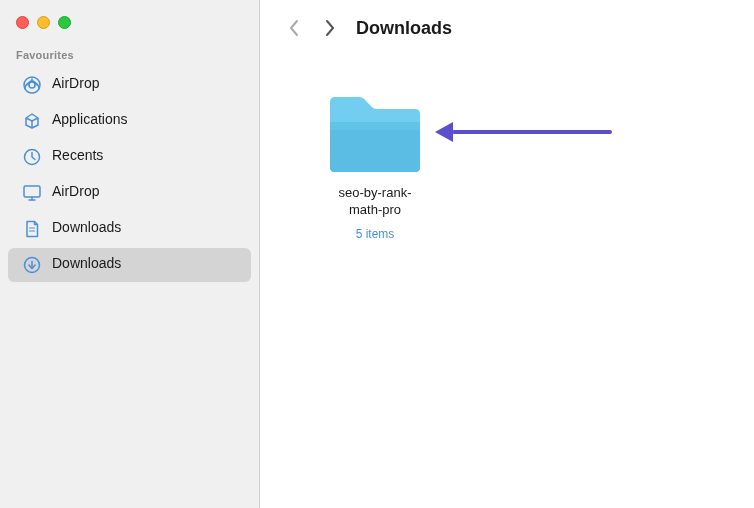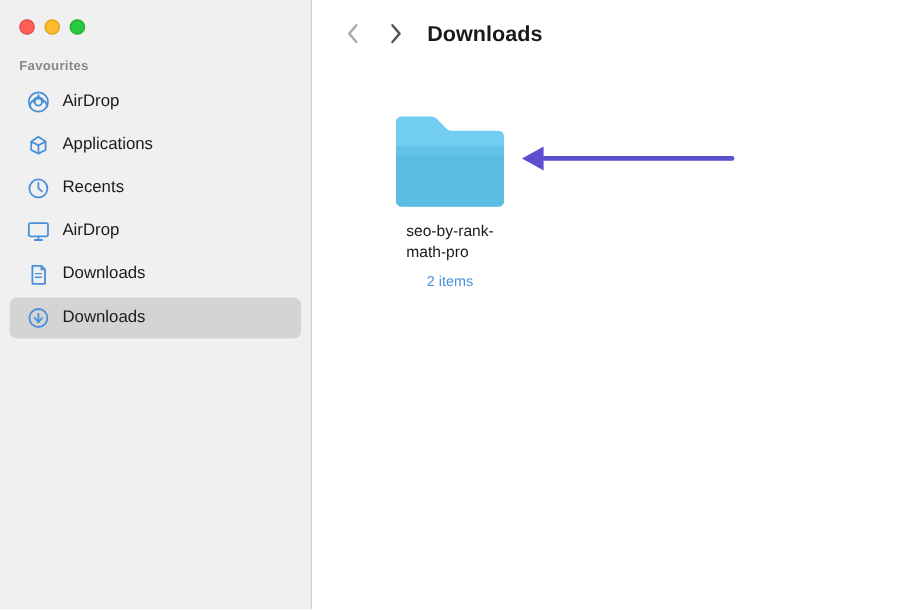--- a/index.html
+++ b/index.html
@@ -138,20 +138,21 @@
     .folder-icon {
       position: relative;
       width: 100px;
       height: 85px;
     }
 
     .folder-name {
       font-size: 13px;
       font-weight: 500;
       color: #1a1a1a;
+      text-align: center;
       line-height: 1.3;
     }
 
     .folder-count {
       font-size: 12px;
       color: #4a90d9;
       text-align: center;
     }
 
     
@@ -291,21 +292,21 @@
 
           <path d="M5 30 L95 30 L95 75 Q95 80 90 80 L10 80 Q5 80 5 75 Z" fill="#5bbde4"></path>
 
           <path d="M5 30 L95 30 L95 38 L5 38 Z" fill="#68c9eb" opacity="0.5"></path>
         </svg>
       </div>
       <div class="folder-name">
         <span>seo-by-rank-</span><br>
         <span>math-pro</span>
       </div>
-      <div class="folder-count">2 items</div>
+      <div class="folder-count">5 items</div>
     </div>
 
     <div class="arrow-annotation">
       <div class="arrow-head"></div>
       <div class="arrow-line"></div>
     </div>
   </div>
 </div>
 
 </body></html>

